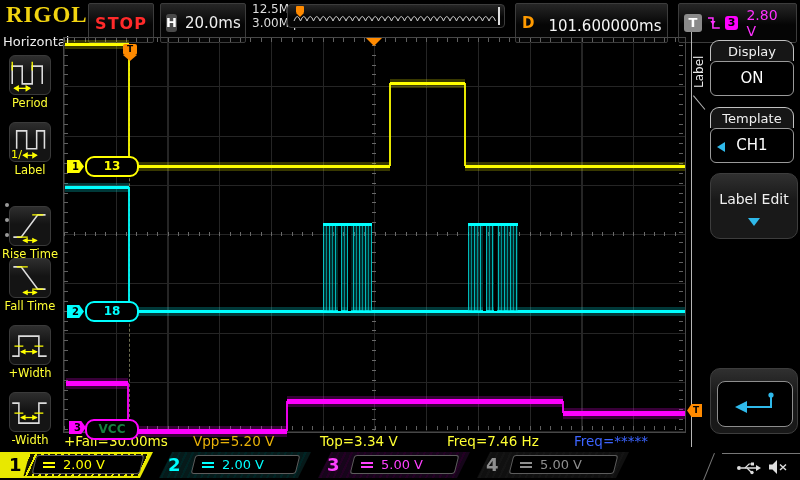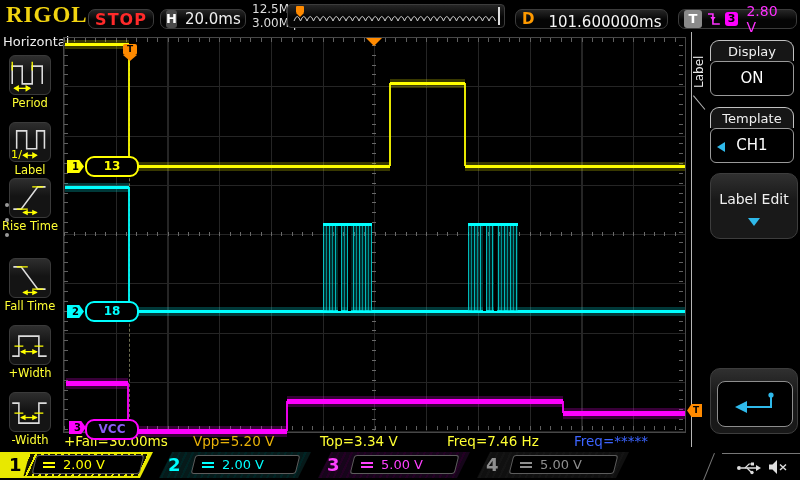--- a/index.html
+++ b/index.html
@@ -1,22 +1,22 @@
 <!DOCTYPE html>
 <html><head>
 <meta charset="utf-8">
 <style>
   html,body{margin:0;padding:0;background:#000;}
   body{width:800px;height:480px;position:relative;overflow:hidden;
        font-family:"DejaVu Sans",sans-serif;-webkit-font-smoothing:none;}
 
   
   #topbar{position:absolute;left:0;top:0;width:800px;height:32px;background:#000;}
-  .tbox{position:absolute;top:9px;height:20px;background:linear-gradient(#262626,#050505 55%);
-        border:1px solid #3c3c3c;border-radius:7px;box-sizing:border-box;
+  .tbox{position:absolute;top:3px;height:40px;background:linear-gradient(#262626,#050505 55%);
+        border:1px solid #3c3c3c;border-radius:2px;box-sizing:border-box;
         display:flex;align-items:center;}
   #logo{position:absolute;left:6px;top:2px;font-family:"Liberation Serif",serif;
         font-weight:bold;font-size:23px;color:#f2d410;letter-spacing:1px;}
   #stopbtn{left:88px;width:66px;justify-content:center;}
   #stopbtn span{color:#ff2a2a;font-weight:bold;font-size:16px;letter-spacing:1px;}
   #hbox{left:160px;width:86px;padding:0 5px;}
   .keysq{display:inline-block;background:#4a4a4a;color:#fff;font-weight:bold;font-size:13px;
          width:18px;height:18px;line-height:18px;text-align:center;border-radius:3px;}
   #hbox .val{color:#eee;font-size:15px;margin-left:8px;}
   #srate{position:absolute;left:252px;top:2px;color:#ddd;font-size:12px;line-height:14px;}
@@ -191,21 +191,21 @@
       <svg width="40" height="38" viewBox="0 0 36 32">
         <path d="M6,22 V6 H15 V22 H24 V6 H31 V22" stroke="#ddd" stroke-width="1.4" fill="none"></path>
         <text x="1" y="30" font-size="10" fill="#ffff00" font-family="DejaVu Sans">1/</text>
         <path d="M12,28 H24" stroke="#ffff00" stroke-width="1.2"></path>
         <path d="M16,25 L11,28 L16,31 Z M20,25 L25,28 L20,31 Z" fill="#ffff00"></path>
       </svg>
     </span>
     <span class="ls-label">Label</span>
   </div>
 
-  <div class="ls-item" style="top:146px;">
+  <div class="ls-item" style="top:174px;">
     <span class="ls-icon">
       <svg width="40" height="38" viewBox="0 0 36 32">
         <path d="M3,26 H10 L25,6 H32" stroke="#ddd" stroke-width="1.4" fill="none"></path>
         <path d="M6,26 H16 M20,6 H30" stroke="#ffff00" stroke-width="1.2"></path>
         <path d="M12,29 H24" stroke="#ffff00" stroke-width="1.2"></path>
         <path d="M16,26.5 L11,29 L16,31.5 Z M20,26.5 L25,29 L20,31.5 Z" fill="#ffff00"></path>
       </svg>
     </span>
     <span class="ls-label">Rise Time</span>
   </div>
@@ -301,21 +301,21 @@
       </div>
     </div>
 
   <div class="charrow" style="left:4px;top:128px;background:#ffff00;"><span>1</span></div>
   <div class="chlabel" style="left:22px;top:124px;border-color:#ffff00;color:#ffff00;">13</div>
 
   <div class="charrow" style="left:4px;top:273px;background:#00ffff;"><span>2</span></div>
   <div class="chlabel" style="left:22px;top:269px;border-color:#00ffff;color:#00ffff;">18</div>
 
   <div class="charrow" style="left:6px;top:389px;background:#ff00ff;"><span>3</span></div>
-  <div class="chlabel" style="left:22px;top:387px;border-color:#ff00ff;color:#8b5cf6;">VCC</div>
+  <div class="chlabel" style="left:22px;top:387px;border-color:#ff00ff;color:#15803d;">VCC</div>
 
   <div id="trigflag">T</div>
   <div id="centertri"></div>
 </div>
 
 <div id="triglevel">T</div>
 
 <div id="rline"></div>
 <div id="rtab">Label</div>
 <div id="rtab-notch"></div>

